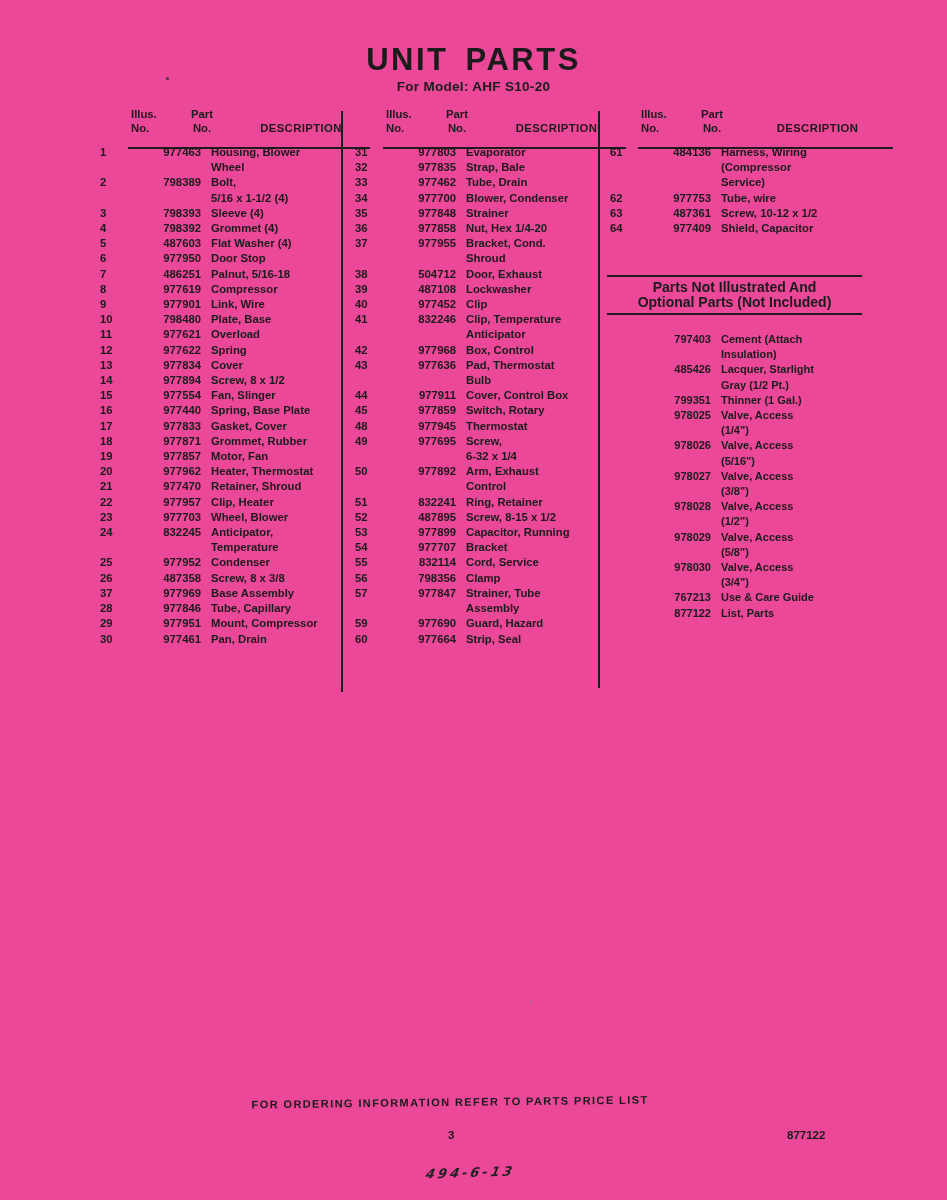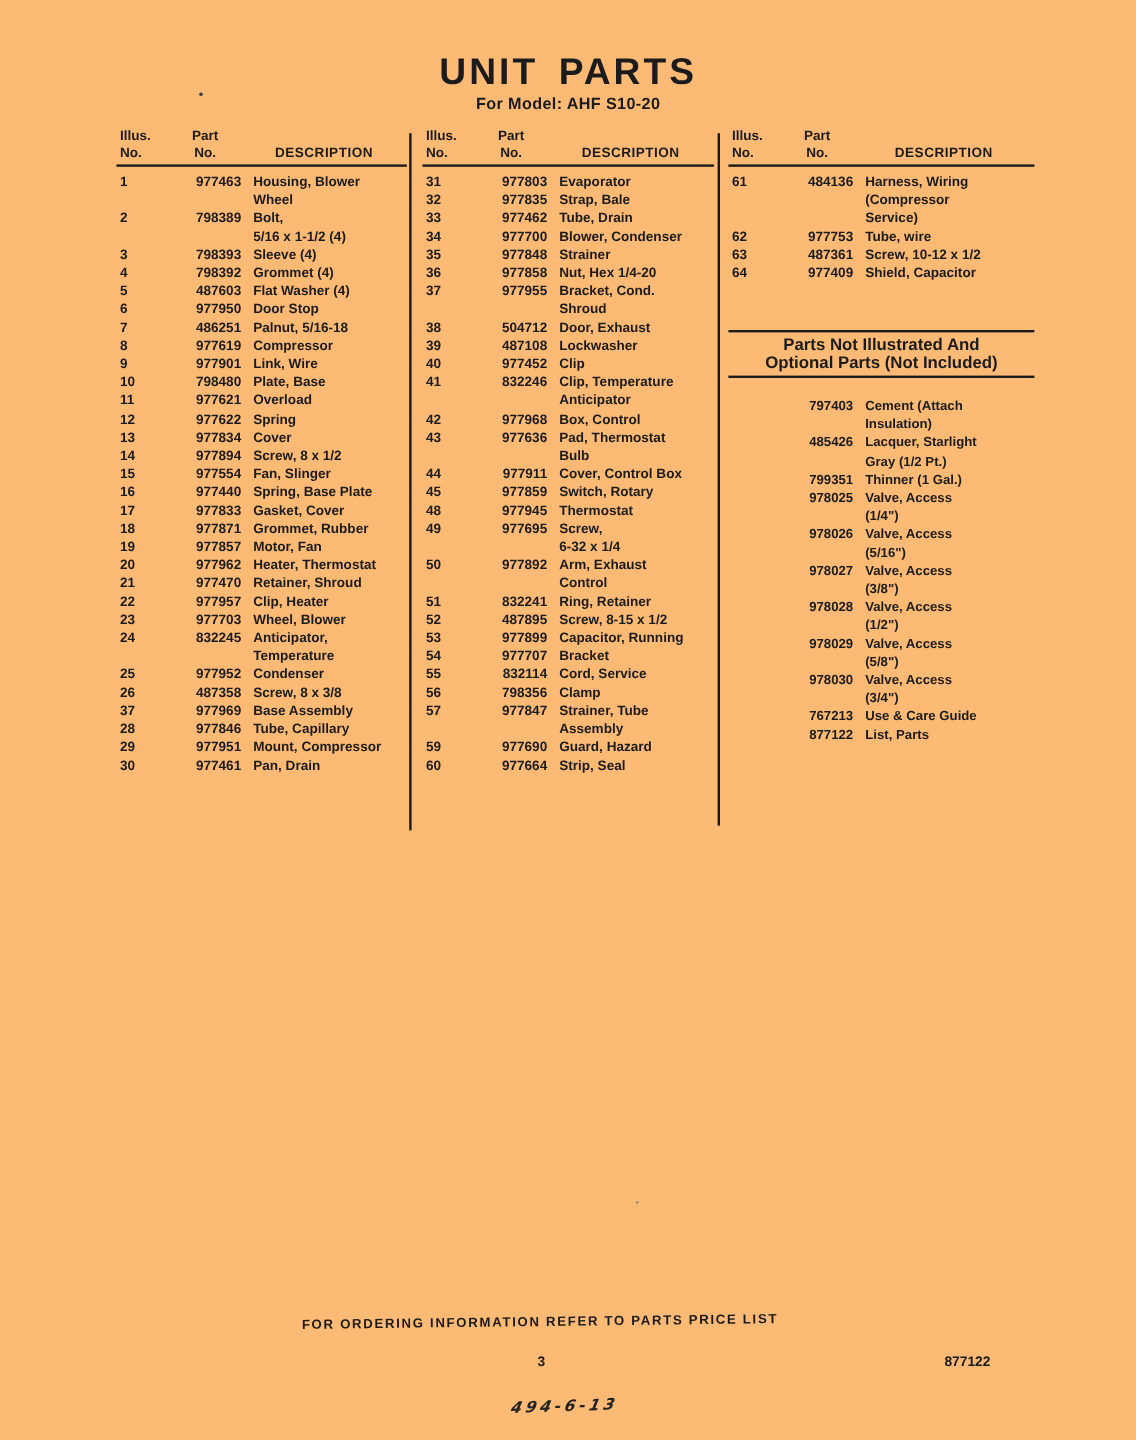--- a/index.html
+++ b/index.html
@@ -1,20 +1,20 @@
 <!DOCTYPE html>
 <html><head>
 <meta charset="utf-8">
 <style>
   html,body{margin:0;padding:0;background:#e8e8e8;}
   .page{
     position:relative;
     width:947px;height:1200px;
     margin:0 auto;
-    background:#fdba74;
+    background:#ec4899;
     font-family:"Liberation Sans",sans-serif;
     color:#1b1b1b;
     overflow:hidden;
   }
   .title{
     position:absolute;left:0;right:0;top:42px;
     text-align:center;
     font-size:31px;font-weight:700;letter-spacing:2.5px;
     word-spacing:6px;
   }
@@ -22,21 +22,22 @@
     position:absolute;left:0;right:0;top:79px;
     text-align:center;
     font-size:13.5px;font-weight:700;letter-spacing:0.3px;
   }
   
   .colhead{
     position:absolute;top:107px;
     display:grid;grid-template-columns:44px 60px 1fr;
     font-size:11.3px;font-weight:700;line-height:14px;
     border-bottom:2.5px solid #1c1c1c;
-    padding-bottom:2px;
+    padding-bottom:12px;
+    margin-left:31px;
   }
   .colhead .h-illus{white-space:pre;padding-left:3px;}
   .colhead .h-part{white-space:pre;text-align:center;}
   .colhead .h-desc{align-self:end;text-align:center;letter-spacing:0.4px;}
   .rows{
     position:absolute;top:145px;
     font-size:11.3px;font-weight:700;line-height:15.2px;
   }
   .prow{display:grid;grid-template-columns:44px 60px 1fr;}
   .c-illus{padding-left:3px;}

